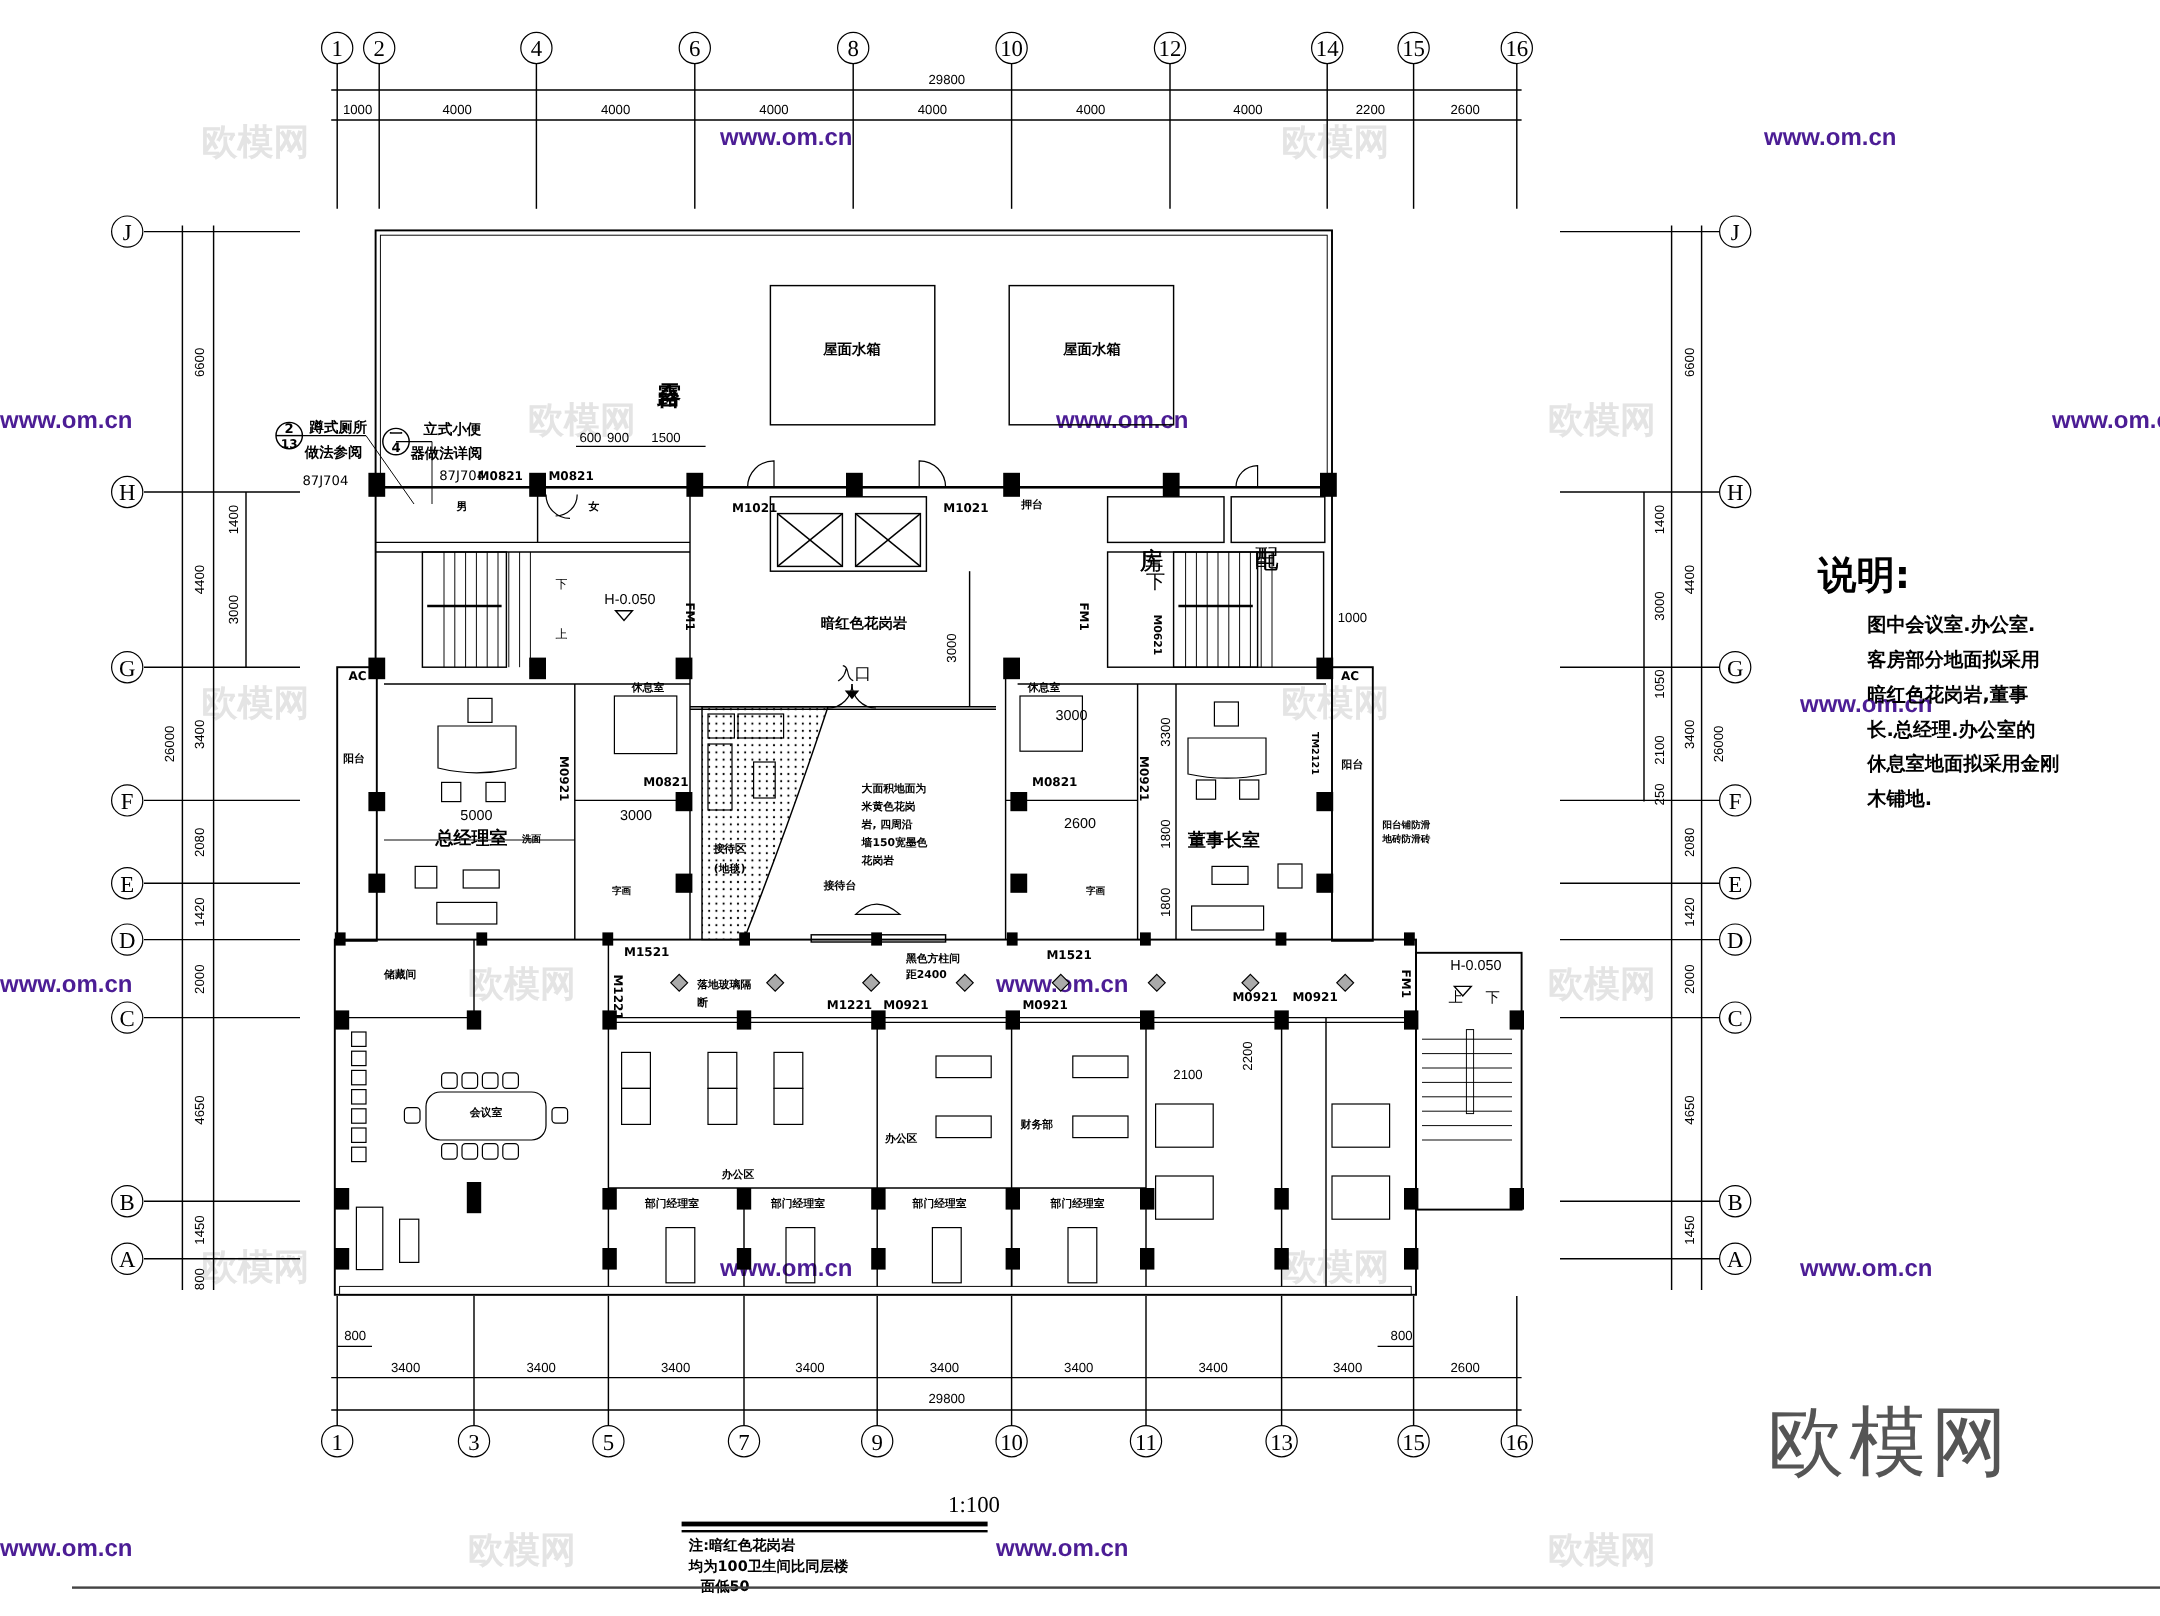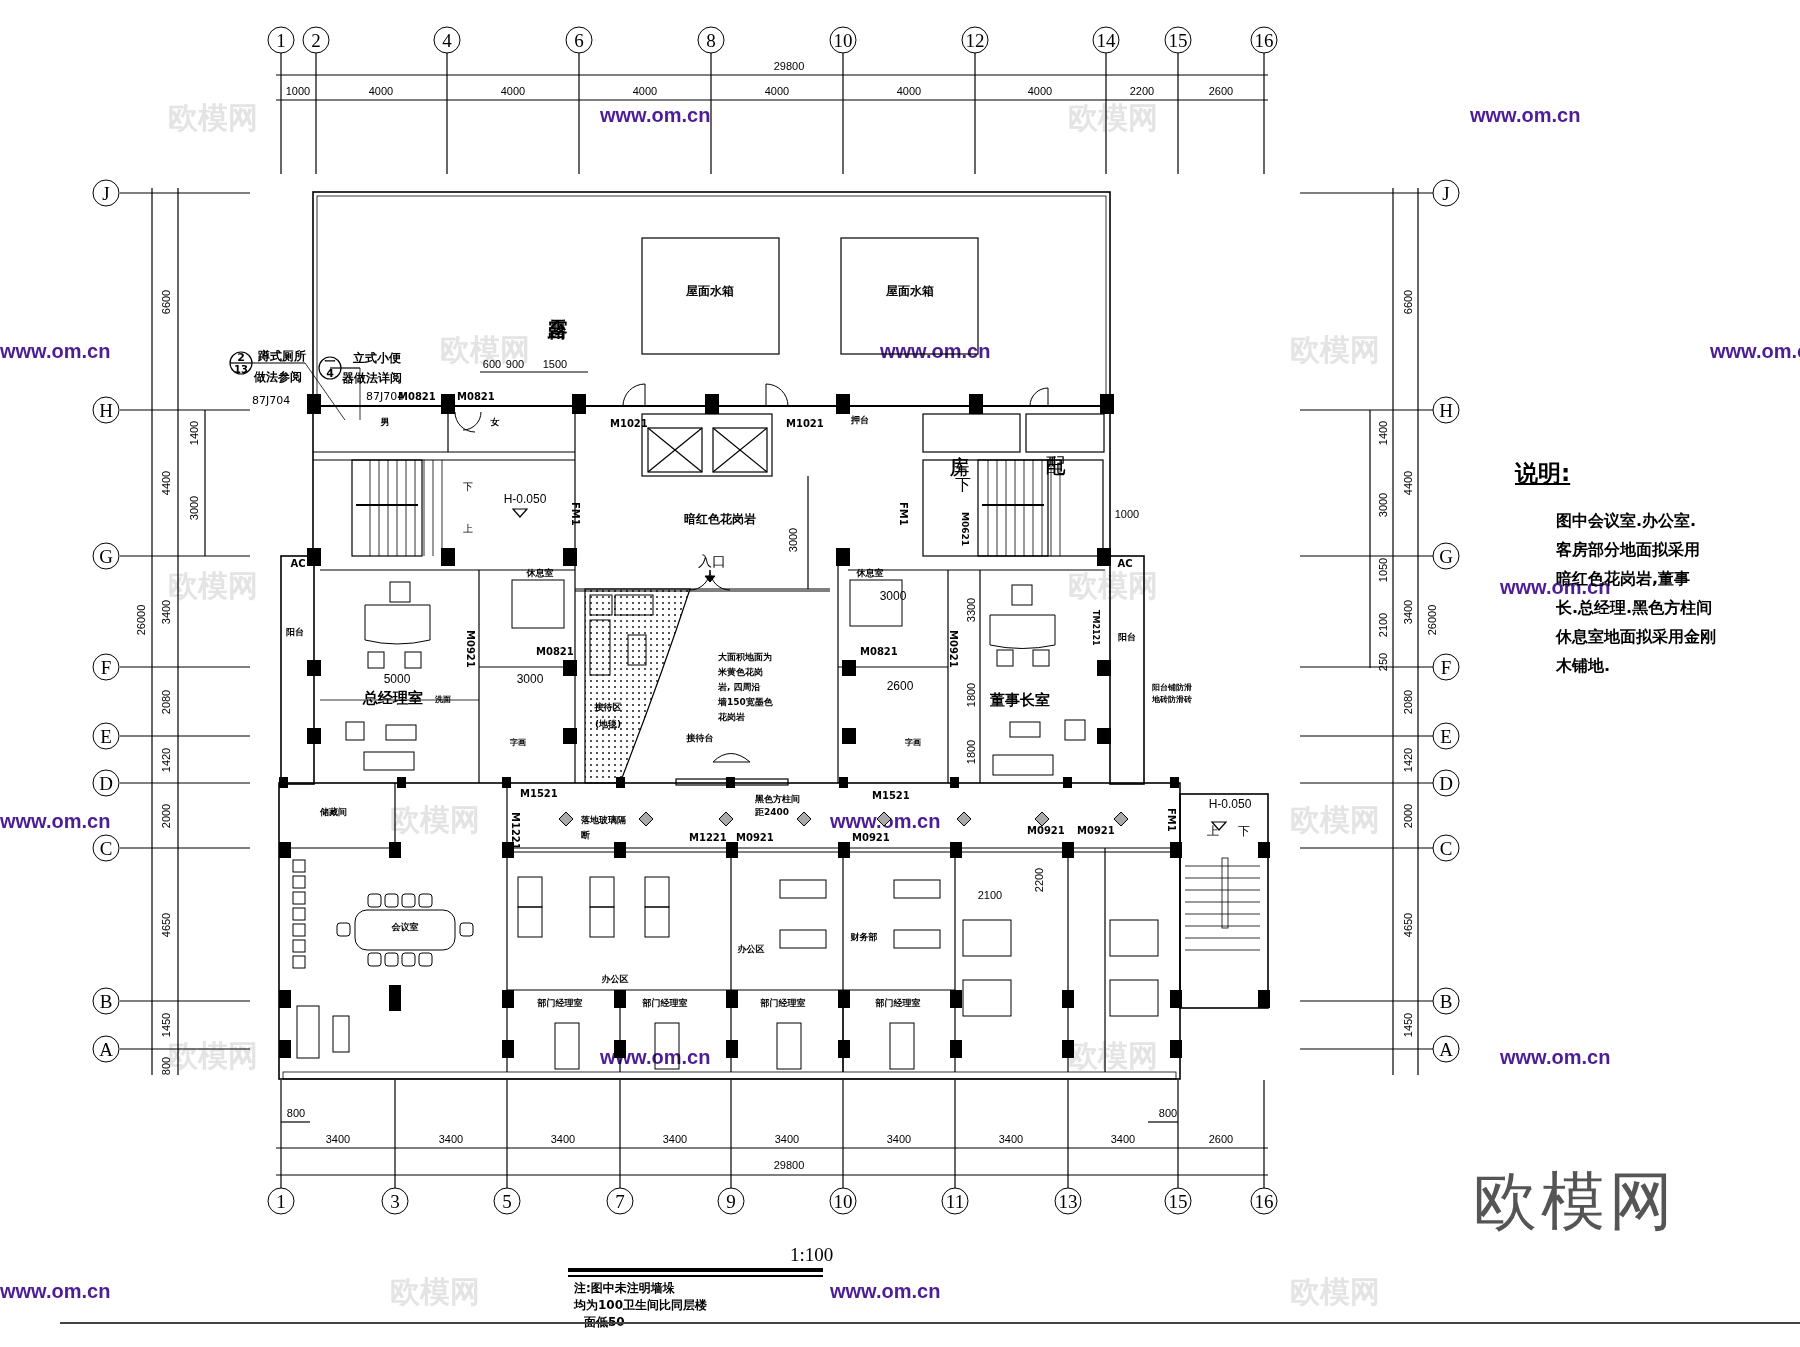--- a/index.html
+++ b/index.html
@@ -2,21 +2,21 @@
 <html><head>
 <meta charset="utf-8">
 <style>
   html,body{margin:0;padding:0;background:#fff;}
   body{width:1800px;height:1347px;position:relative;overflow:hidden;font-family:"DejaVu Sans","Liberation Sans",sans-serif;color:#000;}
   svg{position:absolute;left:0;top:0;}
   .dim{font-family:"Liberation Sans Narrow","Liberation Sans",sans-serif;font-size:11px;fill:#000;}
   .lbl{font-size:10px;font-weight:bold;fill:#000;font-family:"DejaVu Sans",sans-serif;}
   .axis-bubble text{font-family:"Liberation Serif","DejaVu Serif",serif;font-size:19px;fill:#000;}
   .notes{position:absolute;left:1515px;top:458px;font-family:"DejaVu Sans",sans-serif;color:#000;}
-  .notes .title{font-size:23px;font-weight:bold;position:absolute;left:0;top:0;white-space:nowrap;text-decoration:underline;}
+  .notes .title{font-size:32px;font-weight:bold;position:absolute;left:0;top:0;white-space:nowrap;}
   .notes .lines{position:absolute;left:41px;top:48px;font-size:16px;font-weight:bold;line-height:29px;white-space:nowrap;}
   .brand{position:absolute;left:1473px;top:1158px;font-size:64px;color:#555;letter-spacing:4px;font-family:"DejaVu Sans",sans-serif;}
   .wm{position:absolute;color:#e4e4e4;font-size:30px;font-weight:bold;font-family:"DejaVu Sans",sans-serif;pointer-events:none;}
   .wm2{position:absolute;color:#4c1d95;font-size:20px;font-weight:bold;font-family:"Liberation Sans",sans-serif;pointer-events:none;}
   .scale{position:absolute;left:790px;top:1244px;font-size:19px;font-family:"Liberation Serif",serif;}
   .scale-bar{position:absolute;left:568px;top:1268px;width:255px;height:4px;background:#000;}
   .scale-bar2{position:absolute;left:568px;top:1275px;width:255px;height:1.5px;background:#000;}
   .foot{position:absolute;left:574px;top:1280px;font-size:12px;font-weight:bold;line-height:17px;font-family:"DejaVu Sans",sans-serif;}
   .footline{position:absolute;left:60px;top:1322px;width:1740px;height:1.5px;background:#444;}
 </style>
@@ -736,29 +736,29 @@
     <text x="366" y="400" font-size="11" font-weight="normal">87J704</text>
   </g>
 </svg>
 
 <div class="notes">
   <div class="title">说明:</div>
   <div class="lines">
     <div>图中会议室.办公室.</div>
     <div>客房部分地面拟采用</div>
     <div>暗红色花岗岩,董事</div>
-    <div>长.总经理.黑色方柱间</div>
+    <div>长.总经理.办公室的</div>
     <div>休息室地面拟采用金刚</div>
     <div>木铺地.</div>
   </div>
 </div>
 
 <div class="scale">1:100</div>
 <div class="scale-bar"></div>
 <div class="scale-bar2"></div>
 <div class="foot">
-  <div>注:图中未注明墙垛</div>
+  <div>注:暗红色花岗岩</div>
   <div>均为100卫生间比同层楼</div>
   <div style="padding-left:10px;">面低50</div>
 </div>
 <div class="footline"></div>
 
 <div class="brand">欧模网</div>
 
 </body></html>

